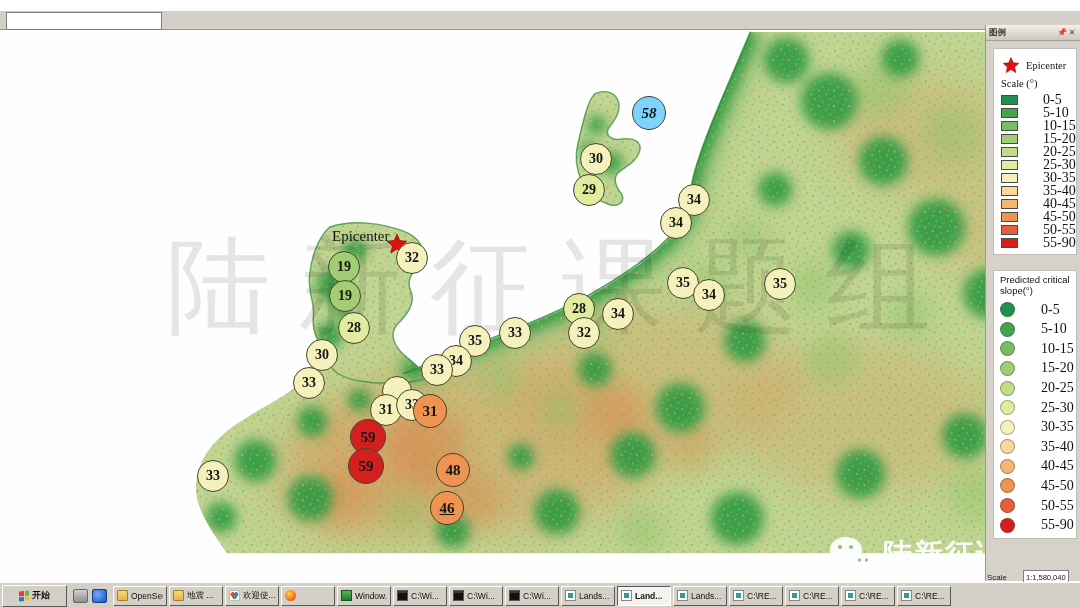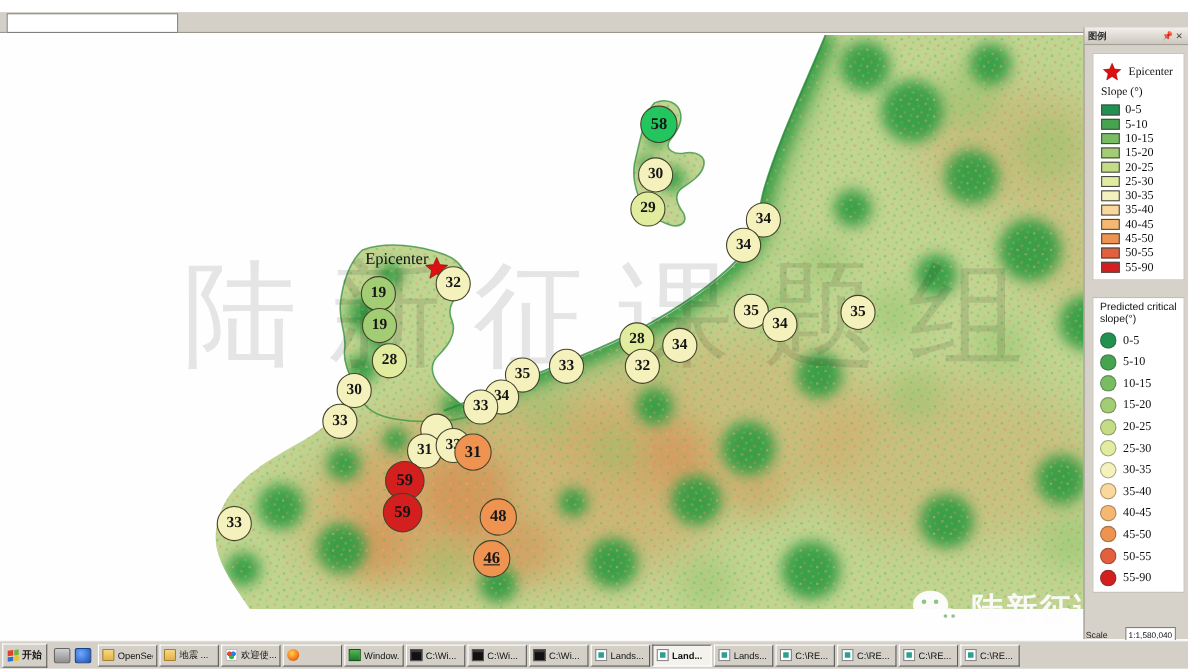--- a/index.html
+++ b/index.html
@@ -38,35 +38,35 @@
   .lp-title{font-size:8.5px;font-weight:bold;color:#333;flex:1;}
   .lp-ico{font-size:8px;color:#444;width:10px;text-align:center;line-height:1;}
   .lp-box{position:absolute;left:7px;width:84px;background:#fff;border:1px solid #c2beb5;box-sizing:border-box;}
   #slope-box{top:23px;height:207px;}
   #crit-box{top:245px;height:269px;}
   .epi-row{display:flex;align-items:center;margin:7px 0 1px 7px;gap:5px;}
   .epi-row .elabel{font-family:"Liberation Serif",serif;font-size:10.5px;color:#111;}
   .slope-title{font-family:"Liberation Serif",serif;font-size:10.5px;margin:3px 0 4px 7px;color:#111;}
   .lrow{display:flex;align-items:center;height:13px;padding-left:7px;}
   .sw{width:17px;height:10px;border:1px solid #4a4a4a;margin-right:5px;flex:none;box-sizing:border-box;}
-  .lbl{font-family:"Liberation Serif",serif;font-size:11px;color:#111;}
+  .lbl{font-family:"Liberation Serif",serif;font-size:14px;color:#111;margin-left:20px;}
   .crit-title{font-family:Liberation Sans, sans-serif;font-size:9.5px;line-height:1.15;margin:4px 2px 3px 6px;color:#111;}
   .crow{display:flex;align-items:center;height:19.6px;padding-left:6px;}
   .cir{width:15px;height:15px;border-radius:50%;border:1px solid rgba(60,60,60,.4);margin-right:6px;flex:none;box-sizing:border-box;}
   .scale-row{position:absolute;left:1px;top:545px;display:flex;align-items:center;gap:16px;}
   .scale-lbl{font-size:8px;color:#222;}
   .scale-combo{background:#fff;border:1px solid #7f7f7f;height:12px;display:flex;align-items:center;font-size:7.5px;padding:0 2px;color:#111;}
   .combo-arrow{width:11px;height:12px;background:#d4d0c8;border:1px solid #888;font-size:6px;display:flex;
     align-items:center;justify-content:center;margin-left:1px;color:#222;box-sizing:border-box;}
 
   
   .taskbar{position:absolute;left:0;top:582px;width:1080px;height:26px;background:#d4d0c8;border-top:1px solid #fff;
     display:flex;align-items:center;gap:2px;padding:0 2px;box-sizing:border-box;z-index:6;}
   .raised{border:1px solid;border-color:#fff #5a5a5a #5a5a5a #fff;background:#d4d0c8;}
-  .start-btn{height:20px;display:flex;align-items:center;gap:3px;padding:0 4px;font-size:9px;font-weight:bold;color:#111;flex:none;}
+  .start-btn{height:20px;display:flex;align-items:center;gap:3px;padding:0 16px;font-size:9px;font-weight:bold;color:#111;flex:none;}
   .winflag{width:10px;height:10px;display:grid;grid-template-columns:1fr 1fr;grid-template-rows:1fr 1fr;gap:1px;transform:skewY(-6deg);}
   .winflag i{display:block;}
   .ql{display:flex;align-items:center;gap:4px;margin:0 4px;flex:none;}
   .ql .qlico{width:13px;height:12px;border-radius:2px;}
   .qlico.printer{background:linear-gradient(#cfcfcf,#8f8f8f);border:1px solid #666;}
   .qlico.blue-app{background:radial-gradient(circle at 35% 35%,#6fa8ff,#1c53b8);border:1px solid #143f8a;}
   #taskbar-buttons{display:flex;flex:1;gap:2px;min-width:0;}
   .tbtn{flex:1 1 44px;max-width:54px;height:20px;display:flex;align-items:center;gap:3px;padding:0 3px;
     font-size:8.5px;color:#111;overflow:hidden;white-space:nowrap;box-sizing:border-box;min-width:0;}
   .tbtn .tlabel{overflow:hidden;text-overflow:clip;}
@@ -207,21 +207,21 @@
     </svg>
 
     <div class="wm-big">陆新征课题组</div>
 
     <div class="epi-label">Epicenter</div>
     <svg class="epi-star" width="24" height="24" viewBox="0 0 24 24">
       <polygon points="12,2 14.9,8.6 22,9.2 16.6,13.9 18.2,21 12,17.2 5.8,21 7.4,13.9 2,9.2 9.1,8.6" fill="#dd1111" stroke="#8b0000" stroke-width=".6"></polygon>
     </svg>
 
     <div class="markers">
-        <div class="marker" style="left: 582px; top: 66px; width: 34px; height: 34px; background: #22c55e; font-size: 15px;">58</div>
+        <div class="marker" style="left: 632px; top: 66px; width: 34px; height: 34px; background: #7dd3fc; font-size: 15px; font-style: italic;">58</div>
         <div class="marker" style="left: 580px; top: 113px; width: 32px; height: 32px; background: rgb(245, 241, 189); font-size: 14px;">30</div>
         <div class="marker" style="left: 573px; top: 144px; width: 32px; height: 32px; background: rgb(225, 236, 158); font-size: 14px;">29</div>
         <div class="marker" style="left: 678px; top: 154px; width: 32px; height: 32px; background: rgb(245, 241, 189); font-size: 14px;">34</div>
         <div class="marker" style="left: 660px; top: 177px; width: 32px; height: 32px; background: rgb(245, 241, 189); font-size: 14px;">34</div>
         <div class="marker" style="left: 396px; top: 212px; width: 32px; height: 32px; background: rgb(245, 241, 189); font-size: 14px;">32</div>
         <div class="marker" style="left: 328px; top: 221px; width: 32px; height: 32px; background: rgb(162, 205, 114); font-size: 14px;">19</div>
         <div class="marker" style="left: 329px; top: 250px; width: 32px; height: 32px; background: rgb(162, 205, 114); font-size: 14px;">19</div>
         <div class="marker" style="left: 338px; top: 282px; width: 32px; height: 32px; background: rgb(225, 236, 158); font-size: 14px;">28</div>
         <div class="marker" style="left: 306px; top: 309px; width: 32px; height: 32px; background: rgb(245, 241, 189); font-size: 14px;">30</div>
         <div class="marker" style="left: 293px; top: 337px; width: 32px; height: 32px; background: rgb(245, 241, 189); font-size: 14px;">33</div>
@@ -268,21 +268,21 @@
       <span class="lp-ico">✕</span>
     </div>
 
     <div class="lp-box" id="slope-box">
       <div class="epi-row">
         <svg width="20" height="19" viewBox="0 0 24 24">
           <polygon points="12,2 14.9,8.6 22,9.2 16.6,13.9 18.2,21 12,17.2 5.8,21 7.4,13.9 2,9.2 9.1,8.6" fill="#dd1111" stroke="#8b0000" stroke-width=".6"></polygon>
         </svg>
         <span class="elabel">Epicenter</span>
       </div>
-      <div class="slope-title">Slope (°)</div>
+      <div class="slope-title">Scale (°)</div>
       <div id="slope-classes">
           <div class="lrow">
        <span class="sw" style="background:#219150"></span>
        <span class="lbl">0-5</span>
           </div>
           <div class="lrow">
        <span class="sw" style="background:#46a44e"></span>
        <span class="lbl">5-10</span>
           </div>
           <div class="lrow">

